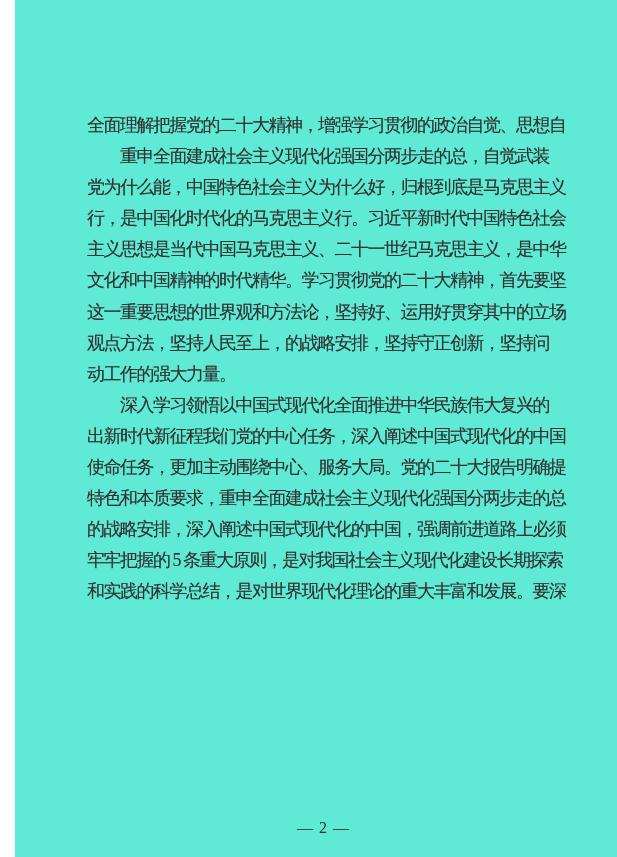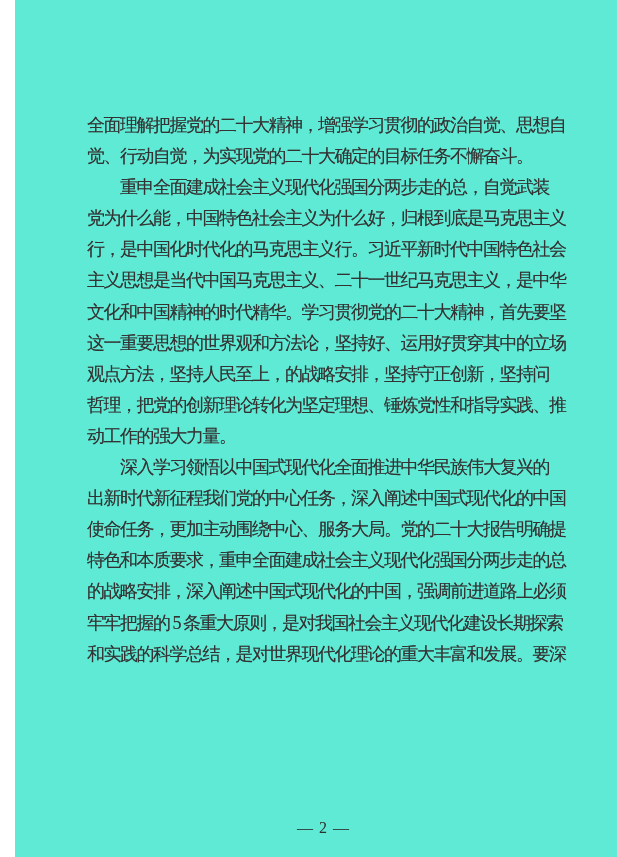--- a/index.html
+++ b/index.html
@@ -50,29 +50,27 @@
     white-space: nowrap;
   }
 </style>
 </head>
 <body>
 
 <div class="page">
 
   <div class="text-block">
     <div class="text-line">全面理解把握党的二十大精神，增强学习贯彻的政治自觉、思想自</div>
-    <div class="text-line">觉、行动自觉，为实现党的二十大确定的目标任务不懈奋斗。</div>
     <div class="text-line">　　重申全面建成社会主义现代化强国分两步走的总，自觉武装</div>
     <div class="text-line">党为什么能，中国特色社会主义为什么好，归根到底是马克思主义</div>
     <div class="text-line">行，是中国化时代化的马克思主义行。习近平新时代中国特色社会</div>
     <div class="text-line">主义思想是当代中国马克思主义、二十一世纪马克思主义，是中华</div>
     <div class="text-line">文化和中国精神的时代精华。学习贯彻党的二十大精神，首先要坚</div>
     <div class="text-line">这一重要思想的世界观和方法论，坚持好、运用好贯穿其中的立场</div>
     <div class="text-line">观点方法，坚持人民至上，的战略安排，坚持守正创新，坚持问</div>
-    <div class="text-line">哲理，把党的创新理论转化为坚定理想、锤炼党性和指导实践、推</div>
     <div class="text-line">动工作的强大力量。</div>
     <div class="text-line">　　深入学习领悟以中国式现代化全面推进中华民族伟大复兴的</div>
     <div class="text-line">出新时代新征程我们党的中心任务，深入阐述中国式现代化的中国</div>
     <div class="text-line">使命任务，更加主动围绕中心、服务大局。党的二十大报告明确提</div>
     <div class="text-line">特色和本质要求，重申全面建成社会主义现代化强国分两步走的总</div>
     <div class="text-line">的战略安排，深入阐述中国式现代化的中国，强调前进道路上必须</div>
     <div class="text-line">牢牢把握的 5 条重大原则，是对我国社会主义现代化建设长期探索</div>
     <div class="text-line">和实践的科学总结，是对世界现代化理论的重大丰富和发展。要深</div>
   </div>
 

